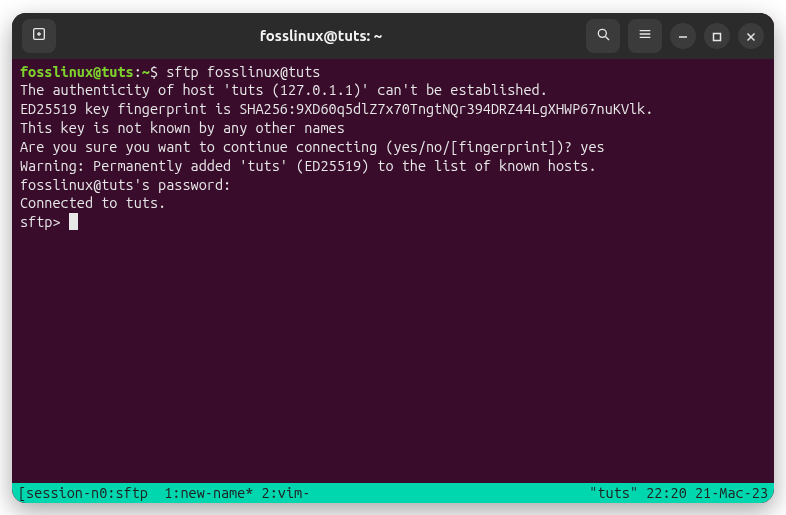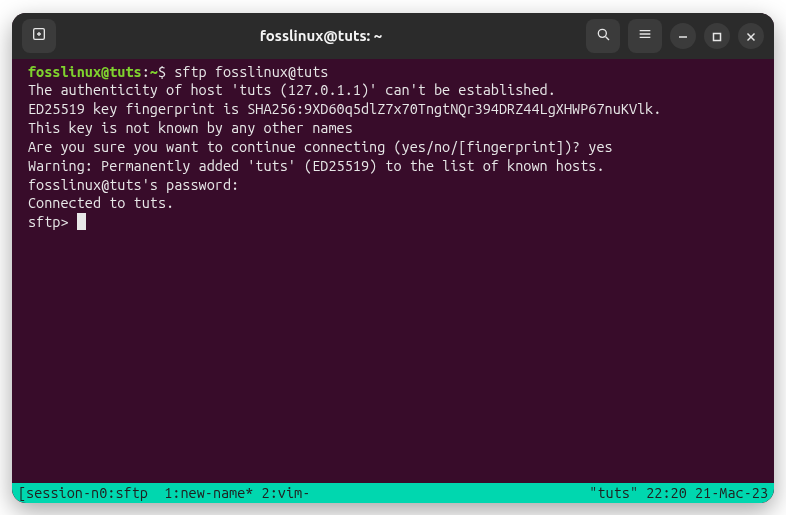--- a/index.html
+++ b/index.html
@@ -65,21 +65,20 @@
     }
     .win-btn svg { width: 10px; height: 10px; }
     .terminal {
       flex: 1;
       padding: 4px 8px 0 8px;
       font-size: 14.5px;
       line-height: 1.3;
       color: #e8e8e8;
       white-space: pre-wrap;
       word-break: break-all;
-      margin-left: 8px;
     }
     .prompt-user { color: #7fd22e; font-weight: bold; }
     .prompt-sep { color: #e8e8e8; }
     .prompt-dollar { color: #e8e8e8; }
     .cursor {
       display: inline-block;
       width: 9px;
       height: 17px;
       background: #e8e8e8;
       vertical-align: text-bottom;

